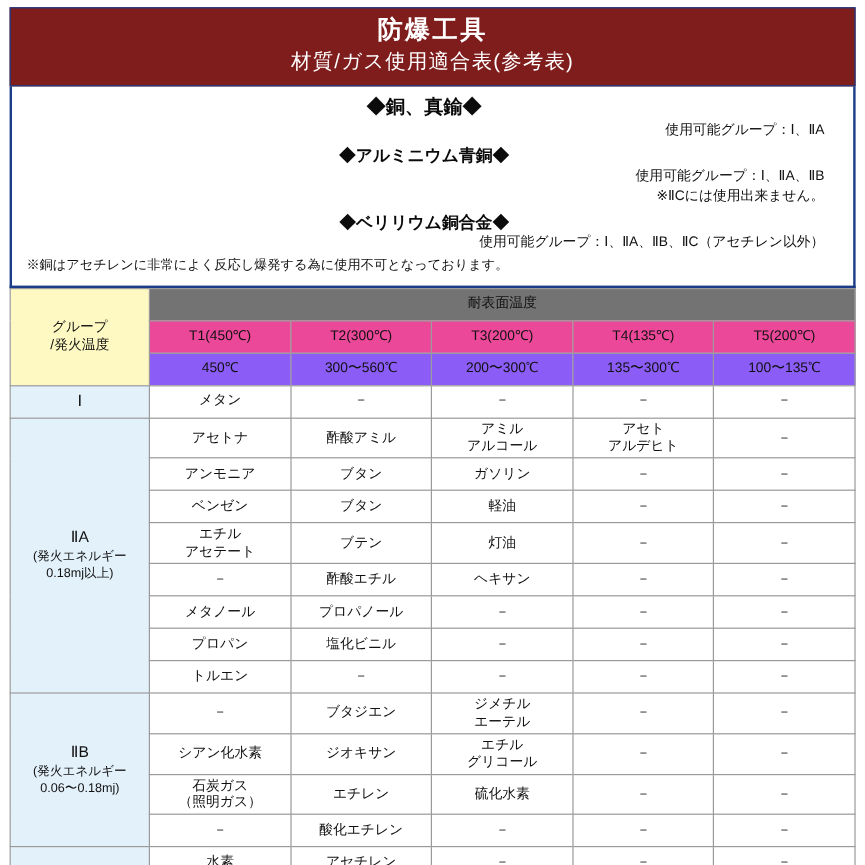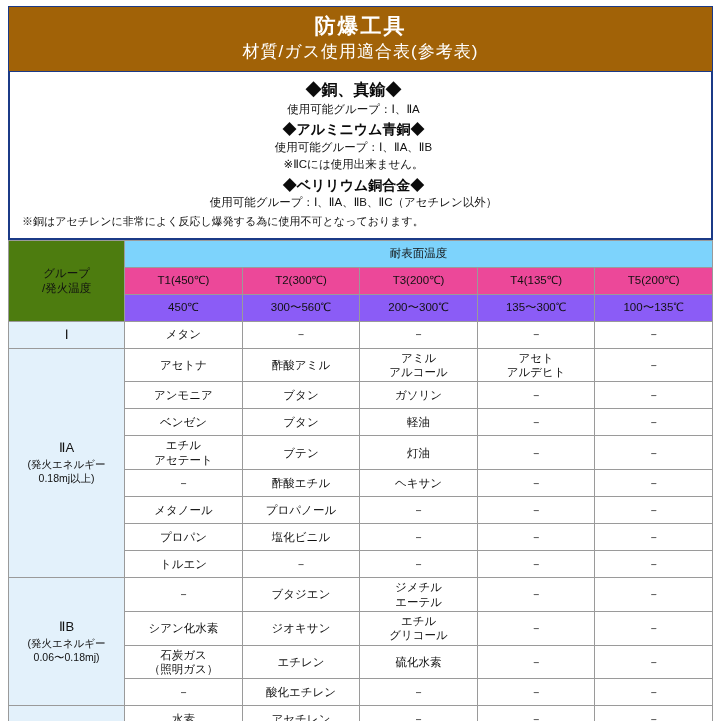--- a/index.html
+++ b/index.html
@@ -17,21 +17,21 @@
   #page {
     position: relative;
     width: 721px;
     height: 721px;
     box-sizing: border-box;
     padding: 6px 8px 0 8px;
   }
 
   
   .banner {
-    background: #a16207;
+    background: #7f1d1d;
     color: #ffffff;
     text-align: center;
     padding: 6px 0 8px 0;
     border: 1px solid #1b3a87;
   }
   .banner .title-main {
     font-size: 21px;
     font-weight: bold;
     letter-spacing: 2px;
     line-height: 1.25;
@@ -58,20 +58,21 @@
     color: #0b0b0b;
     line-height: 1.35;
   }
   .note-head.big {
     font-size: 14px;
   }
   .note-line {
     font-size: 11.5px;
     line-height: 1.5;
     color: #111;
+    text-align: right;
   }
   .notes-footer {
     font-size: 11px;
     line-height: 1.45;
     text-align: left;
     padding-left: 2px;
   }
 
   
   table.grid {
@@ -84,36 +85,36 @@
     border: 1px solid #9a9a9a;
     font-size: 11.5px;
     text-align: center;
     vertical-align: middle;
     padding: 2px 1px;
     line-height: 1.25;
     font-weight: normal;
     color: #111;
   }
   .hdr-group {
-    background: #7dd3fc;
+    background: #737373;
     font-size: 12.5px;
     height: 22px;
   }
   .hdr-temp {
     background: #ec4899;
     font-size: 11.5px;
     height: 22px;
   }
   .hdr-range {
     background: #8b5cf6;
     font-size: 11.5px;
     height: 22px;
   }
   .corner {
-    background: #4d7c0f;
+    background: #fef9c3;
     font-size: 11.5px;
     line-height: 1.35;
   }
   .grp {
     background: #e3f1fb;
     font-size: 12px;
     line-height: 1.4;
   }
   .grp .grp-name { font-size: 13px; }
   .grp .grp-sub { font-size: 10.5px; }

